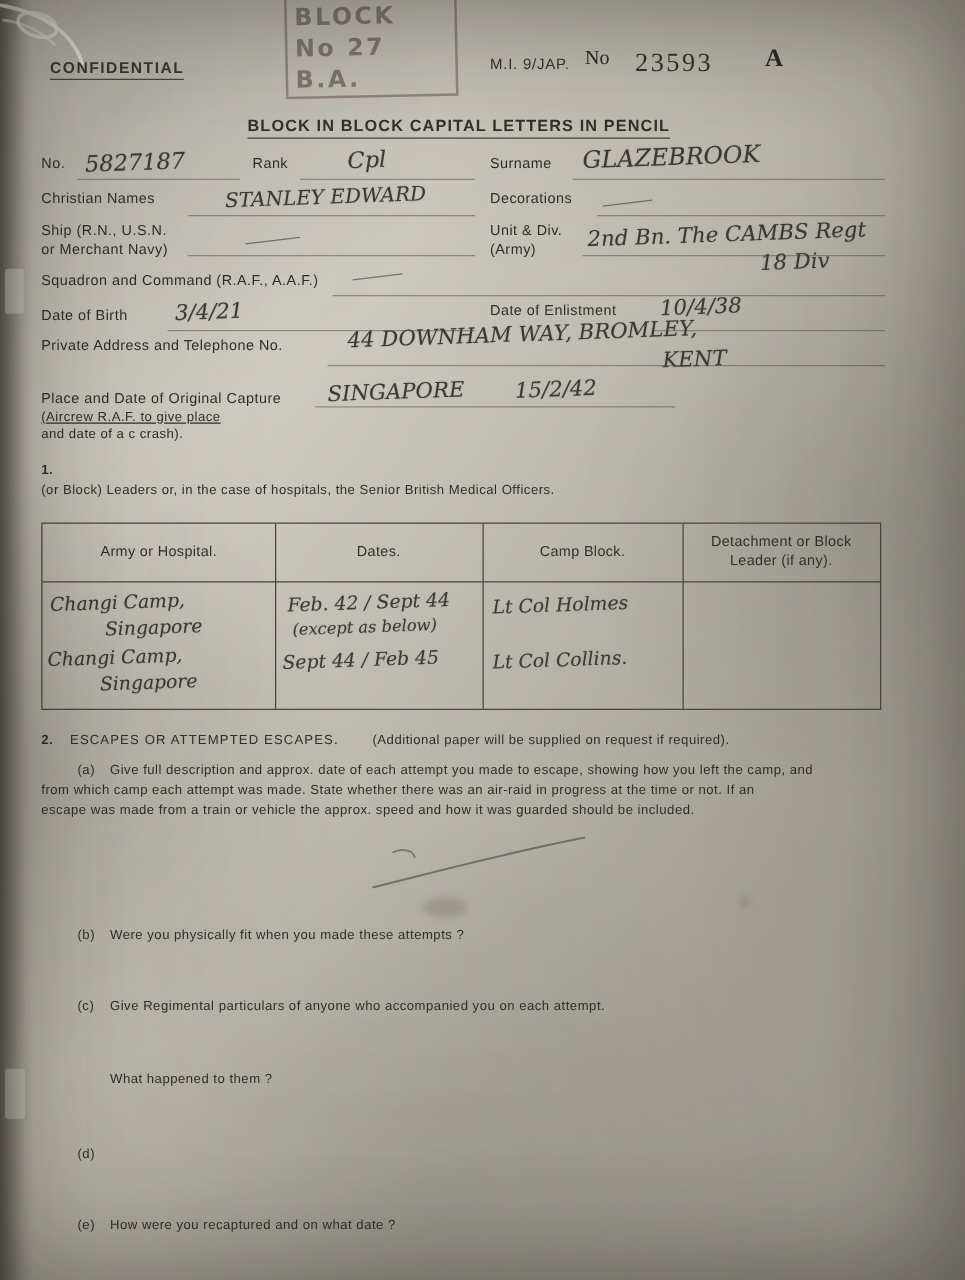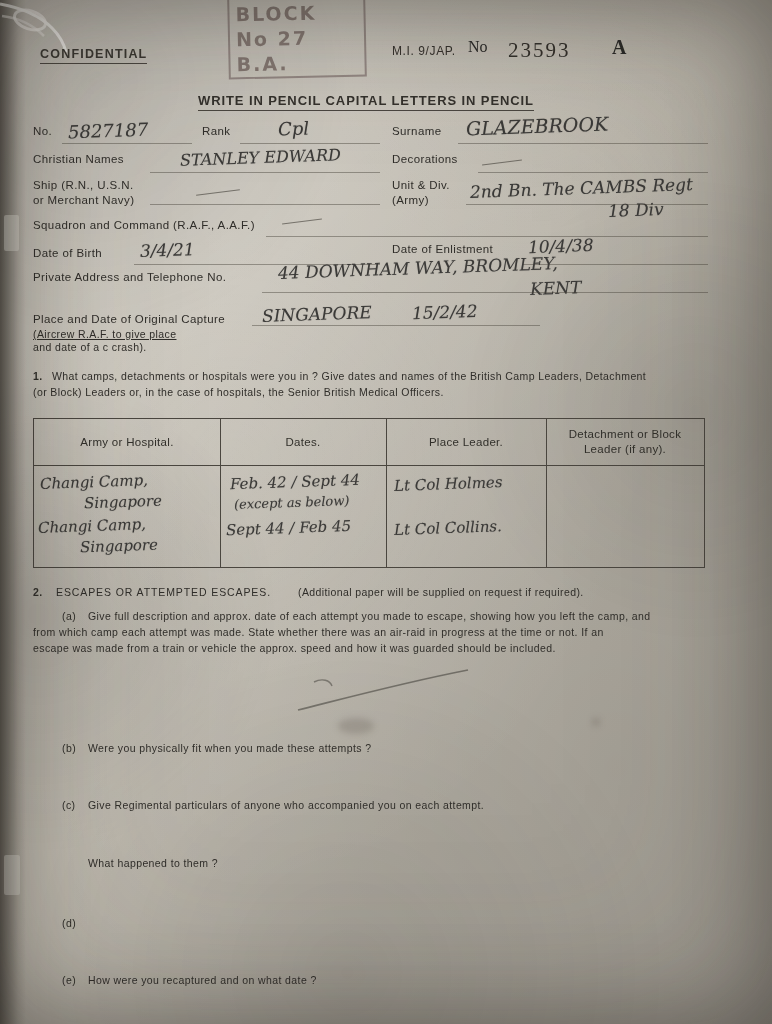--- a/index.html
+++ b/index.html
@@ -229,21 +229,21 @@
     <div>BLOCK</div>
     <div>No 27</div>
     <div>B.A.</div>
   </div>
 
   <div class="mi9">M.I. 9/JAP.</div>
   <div class="no-label">No</div>
   <div class="serial">23593</div>
   <div class="serial-a">A</div>
 
-  <div class="instruction">WRITE IN PENCIL CAPITAL LETTERS IN PENCIL</div>
+  <div class="instruction">BLOCK IN BLOCK CAPITAL LETTERS IN PENCIL</div>
 
   <div class="pt mid" style="left:33px; top:125px;">No.</div>
   <div class="hw lg tilt" style="left:68px; top:120px;">5827187</div>
   <div class="rule" style="left:62px; top:143px; width:130px;"></div>
 
   <div class="pt mid" style="left:202px; top:125px;">Rank</div>
   <div class="hw lg tilt" style="left:278px; top:118px;">Cpl</div>
   <div class="rule" style="left:240px; top:143px; width:140px;"></div>
 
   <div class="pt mid" style="left:392px; top:125px;">Surname</div>
@@ -287,32 +287,31 @@
   <div class="rule" style="left:262px; top:292px; width:446px;"></div>
 
   <div class="pt mid" style="left:33px; top:313px;">Place and Date of Original Capture</div>
   <div class="pt small" style="left:33px; top:328px;text-decoration:underline;">(Aircrew R.A.F. to give place</div>
   <div class="pt small" style="left:33px; top:341px;">and date of a c crash).</div>
   <div class="hw md tilt" style="left:262px; top:304px; font-size:17px;">SINGAPORE</div>
   <div class="hw md tilt" style="left:412px; top:302px; font-size:17px;">15/2/42</div>
   <div class="rule" style="left:252px; top:325px; width:288px;"></div>
 
   <div class="pt small q-num" style="left:33px; top:370px;">1.</div>
-  <div class="pt small" style="left:52px; top:370px;">What camps, detachments or hospitals were you in ?   Give dates and names of the British Camp Leaders, Detachment</div>
   <div class="pt small" style="left:33px; top:386px;">(or Block) Leaders or, in the case of hospitals, the Senior British Medical Officers.</div>
 
   <div class="tbl">
     <div class="hline" style="top:46px;"></div>
     <div class="vline" style="left:186px;"></div>
     <div class="vline" style="left:352px;"></div>
     <div class="vline" style="left:512px;"></div>
 
     <div class="th" style="left:0; top:16px; width:186px;">Army or Hospital.</div>
     <div class="th" style="left:186px; top:16px; width:166px;">Dates.</div>
-    <div class="th" style="left:352px; top:16px; width:160px;">Place Leader.</div>
+    <div class="th" style="left:352px; top:16px; width:160px;">Camp Block.</div>
     <div class="th" style="left:512px; top:8px; width:158px; white-space:pre-line;">Detachment or Block
 Leader (if any).</div>
 
     <div class="hw sm tilt" style="left:6px; top:54px; font-size:15px;">Changi Camp,</div>
     <div class="hw sm tilt" style="left:50px; top:74px; font-size:15px;">Singapore</div>
     <div class="hw sm tilt" style="left:196px; top:54px; font-size:15px;">Feb. 42 / Sept 44</div>
     <div class="hw sm tilt" style="left:200px; top:76px; font-size:13px;">(except as below)</div>
     <div class="hw sm tilt" style="left:360px; top:56px; font-size:15px;">Lt Col Holmes</div>
     <div class="hw sm" style="left:520px; top:56px; font-size:15px;"></div>
 

